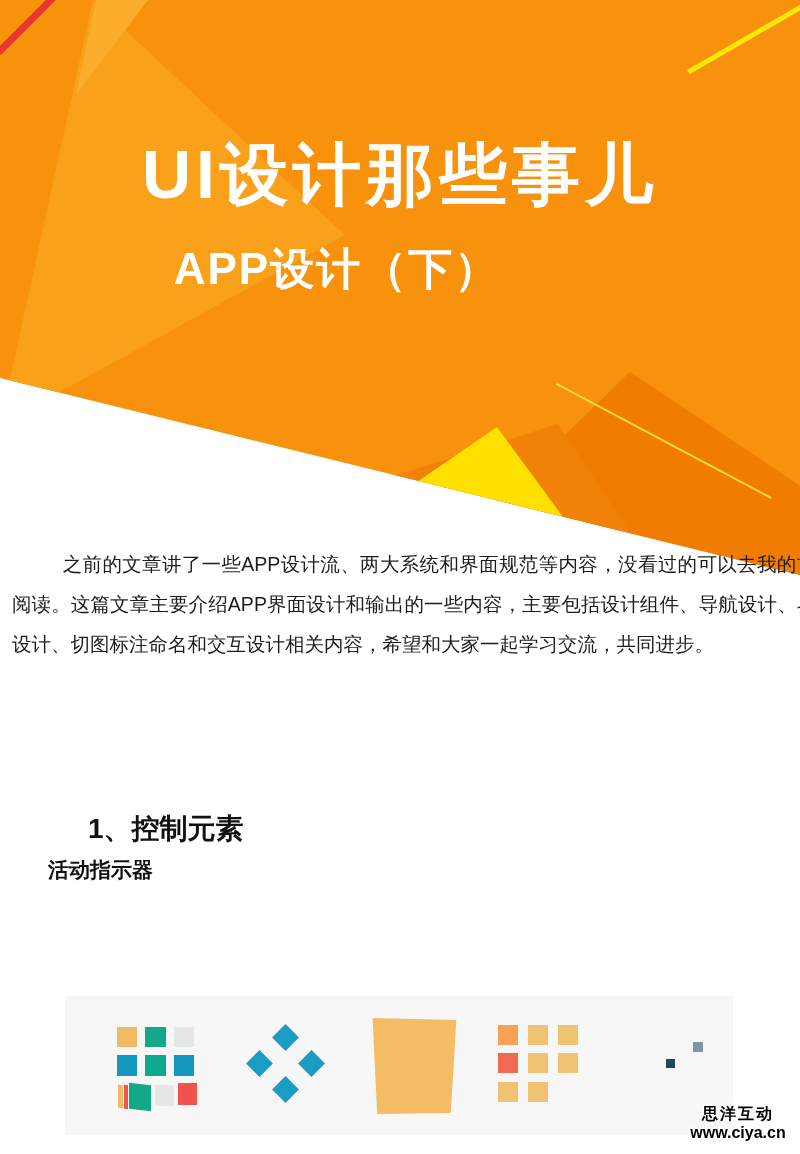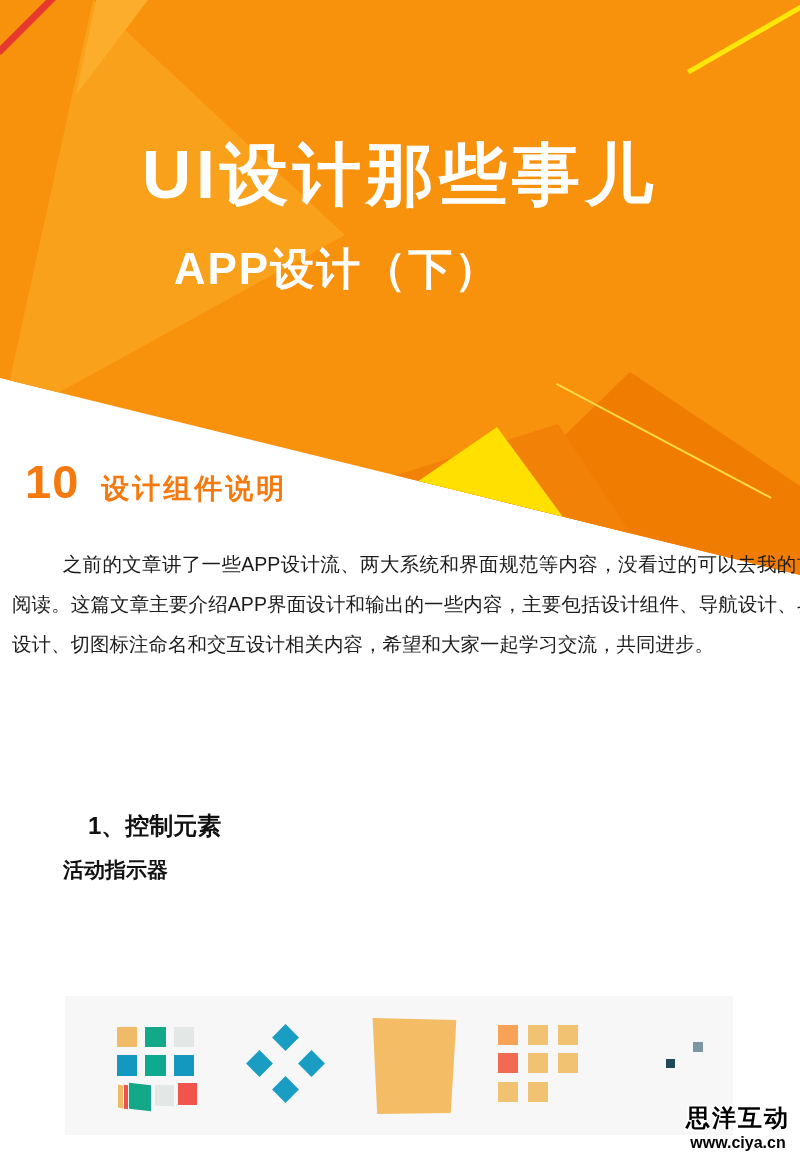--- a/index.html
+++ b/index.html
@@ -28,62 +28,58 @@
   .section-head{position:absolute;left:25px;top:458px;display:flex;align-items:baseline;color:#F5790E;}
   .section-number{font-size:47px;font-weight:600;line-height:1;letter-spacing:1px;}
   .section-title{font-size:28px;font-weight:700;margin-left:22px;letter-spacing:3px;}
 
   
   .body-p{position:absolute;left:8px;right:8px;margin:4px;color:#1C1C1C;font-size:19.5px;
           line-height:40px;text-align:justify;text-indent:2.6em;font-weight:500;}
   #p1{top:540px;}
   #p2{top:686px;line-height:39px;}
   #p3{top:898px;line-height:44px;}
-  .h-control{position:absolute;left:88px;top:810px;margin:0;color:#111;font-size:24px;font-weight:700;}
-  .h-activity{position:absolute;left:63px;top:856px;margin:0;color:#111;font-size:21px;font-weight:700;}
+  .h-control{position:absolute;left:88px;top:810px;margin:0;color:#111;font-size:28px;font-weight:700;}
+  .h-activity{position:absolute;left:48px;top:856px;margin:0;color:#111;font-size:21px;font-weight:700;}
 
   
   .panel{position:absolute;left:65px;top:996px;width:668px;height:139px;background:#F7F7F8;}
   .loader{position:absolute;}
   .loader .rect{position:absolute;}
   #cube-loader{left:52px;top:31px;width:82px;height:84px;}      
   #diamond-loader{left:183px;top:28px;width:76px;height:78px;}  
   #flip-loader{left:303px;top:18px;width:92px;height:102px;}    
   #grid-loader{left:433px;top:29px;width:80px;height:78px;}     
   #dot-loader{left:595px;top:40px;width:50px;height:40px;}      
 
   
   .watermark{position:absolute;left:682px;top:1104px;width:112px;text-align:center;color:#000;
              font-weight:700;line-height:1.2;
              text-shadow:-2px 0 #fff,2px 0 #fff,0 -2px #fff,0 2px #fff,-1px -1px #fff,1px 1px #fff,-1px 1px #fff,1px -1px #fff;}
-  .watermark .wm-brand{font-size:24px;letter-spacing:2px;}
+  .watermark .wm-brand{font-size:16px;letter-spacing:2px;}
   .watermark .wm-site{font-size:16px;}
 </style>
 </head>
 <body>
 
 <div class="page">
 
   <div class="banner">
     <div class="decor tri-light"></div>
     <div class="decor tri-lighter"></div>
     <div class="decor tri-dark-right"></div>
     <div class="decor tri-dark-mid"></div>
     <div class="decor tri-yellow"></div>
     <div class="line line-yellow-tr"></div>
     <div class="line line-yellow-mid"></div>
     <div class="line line-red-tl"></div>
     <div class="banner-title">UI设计那些事儿</div>
     <div class="banner-subtitle">APP设计（下）</div>
   </div>
 
-  <div class="section-head">
-    <span class="section-number">10</span>
-    <span class="section-title">设计组件说明</span>
-  </div>
 
   <p id="p1" class="body-p">之前的文章讲了一些APP设计流、两大系统和界面规范等内容，没看过的可以去我的首页阅读。这篇文章主要介绍APP界面设计和输出的一些内容，主要包括设计组件、导航设计、界面设计、切图标注命名和交互设计相关内容，希望和大家一起学习交流，共同进步。</p>
   <h3 class="h-control">1、控制元素</h3>
   <h4 class="h-activity">活动指示器</h4>
 
   <div class="panel">
     <div id="cube-loader" class="loader">
         <div class="rect" style="left: 0px; top: 0px; width: 20px; height: 20px; background: rgb(241, 186, 103);"></div>
         <div class="rect" style="left: 28px; top: 0px; width: 21px; height: 20px; background: rgb(19, 168, 135);"></div>
         <div class="rect" style="left: 57px; top: 0px; width: 20px; height: 20px; background: rgb(227, 231, 230);"></div>

